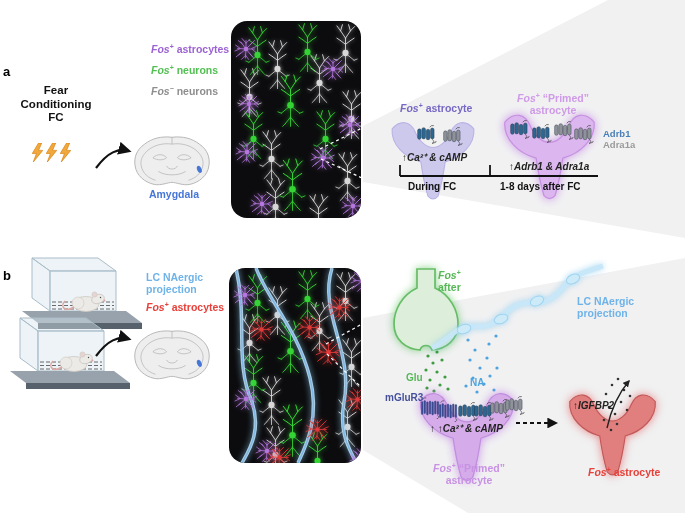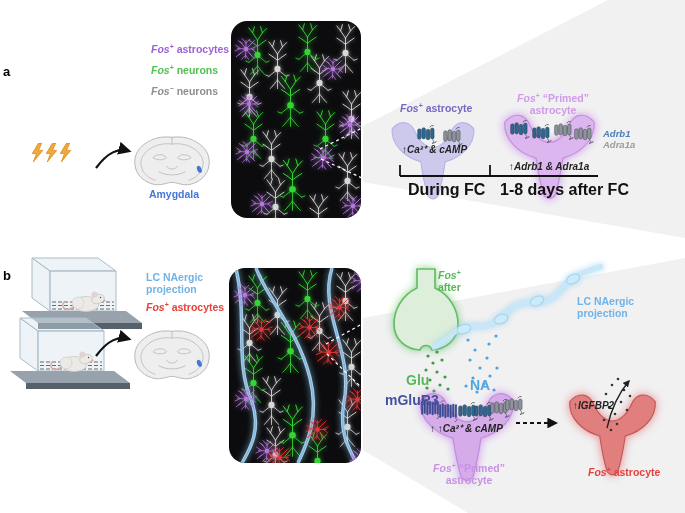--- a/index.html
+++ b/index.html
@@ -13,23 +13,23 @@
   .panel-letter{font-size:13px;font-weight:700;color:#000}
   .ptitle{font-size:11.5px;font-weight:700;color:#111}
   .legend{font-size:10.5px;font-weight:700}
   .c-purple{color:#9c62d4}.c-green{color:#53c053}.c-gray{color:#8e8e8e}
   .c-blue{color:#6fb3e8}.c-red{color:#e8403a}
   .c-astro1{color:#7668c4}.c-primed{color:#cf9ae8}.c-primedb{color:#c892e4}
   .c-adrb1{color:#4a7fb5}.c-adra1a{color:#9a9a9a}
   .c-navy{color:#45509c}.c-glu{color:#56b856}.c-na{color:#4da6e0}
   .c-amy{color:#4576d8}
   .fx{font-size:10px;font-weight:700;font-style:italic;color:#222}
-  .small{font-size:14px;font-weight:700}
-  .rlab{font-size:9.5px;font-weight:700;font-style:italic}
-  .tl{font-size:16px;font-weight:700;color:#111}
+  .small{font-size:10px;font-weight:700}
+  .rlab{font-size:9.5px;font-weight:700;}
+  .tl{font-size:10px;font-weight:700;color:#111}
   
   .gl-purple{filter:drop-shadow(0 0 5px rgba(190,120,230,.75))}
   .gl-red{filter:drop-shadow(0 0 5px rgba(225,90,90,.7))}
   .gl-green{filter:drop-shadow(0 0 4px rgba(110,200,110,.8))}
   .gl-blue{filter:drop-shadow(0 0 3px rgba(140,205,240,.8))}
   .mg-g{filter:drop-shadow(0 0 2.5px rgba(60,220,60,.8))}
   .mg-w{filter:drop-shadow(0 0 2px rgba(255,255,255,.65))}
   .mg-p{filter:drop-shadow(0 0 2.5px rgba(186,120,224,.9))}
   .mg-r{filter:drop-shadow(0 0 3px rgba(235,60,60,.85))}
   .cg{color:#35d435}.cw{color:#d8d8d8}.cp{color:#b678e0}.cr{color:#e23a3a}
@@ -347,29 +347,34 @@
         <circle cx="630" cy="396" r="1.3"></circle>
           <circle cx="617" cy="424" r="1.3"></circle>
           <circle cx="611" cy="430" r="1.3"></circle>
       </g>
       <path d="M607,428 C611,410 617,395 629,381" fill="none" stroke="#222" stroke-width="1.4" marker-end="url(#arrS)"></path>
     </g>
   </svg>
 
   <div class="lbl panel-letter" style="left:3px;top:64px">a</div>
 
+  <div class="lbl ptitle ctr" style="left:8px;top:84px;width:96px;white-space:normal">
+    <div>Fear</div>
+    <div>Conditioning</div>
+    <div>FC</div>
+  </div>
 
   <div class="lbl legend c-purple" style="left:151px;top:43px"><i>Fos</i><sup>+</sup><span> astrocytes</span></div>
   <div class="lbl legend c-green" style="left:151px;top:64px"><i>Fos</i><sup>+</sup><span> neurons</span></div>
   <div class="lbl legend c-gray" style="left:151px;top:85px"><i>Fos</i><sup>−</sup><span> neurons</span></div>
 
   <div class="lbl legend c-amy ctr" style="left:134px;top:188px;width:80px">Amygdala</div>
 
   <div class="lbl legend c-astro1" style="left:400px;top:102px"><i>Fos</i><sup>+</sup><span> astrocyte</span></div>
-  <div class="lbl fx" style="left:402px;top:144px">↑Ca²⁺ &amp; cAMP</div>
+  <div class="lbl fx" style="left:402px;top:152px">↑Ca²⁺ &amp; cAMP</div>
 
   <div class="lbl legend c-primed ctr" style="left:498px;top:92px;width:110px;white-space:normal">
     <div><i>Fos</i><sup>+</sup><span> “Primed”</span></div>
     <div>astrocyte</div>
   </div>
   <div class="lbl fx" style="left:509px;top:161px">↑Adrb1 &amp; Adra1a</div>
 
   <div class="lbl rlab c-adrb1" style="left:603px;top:128px">Adrb1</div>
   <div class="lbl rlab c-adra1a" style="left:603px;top:139px">Adra1a</div>
 

